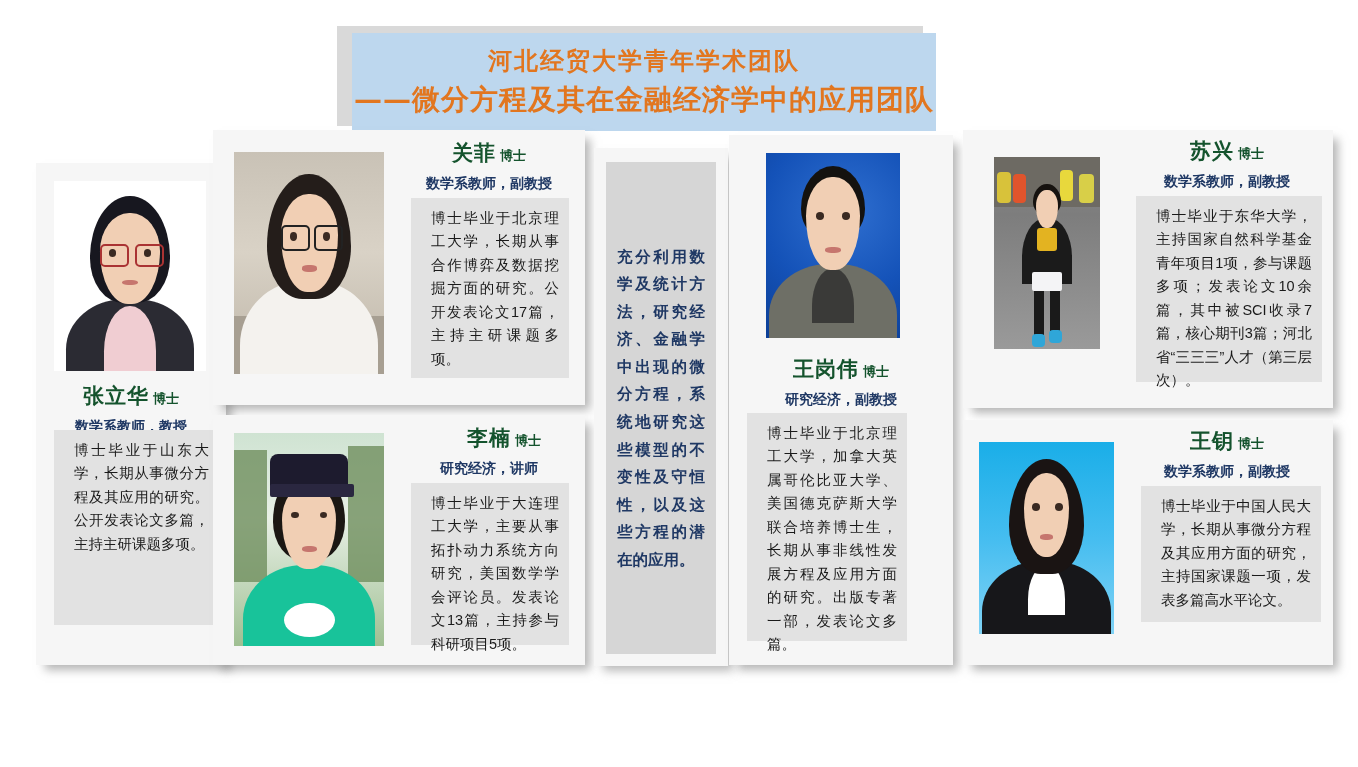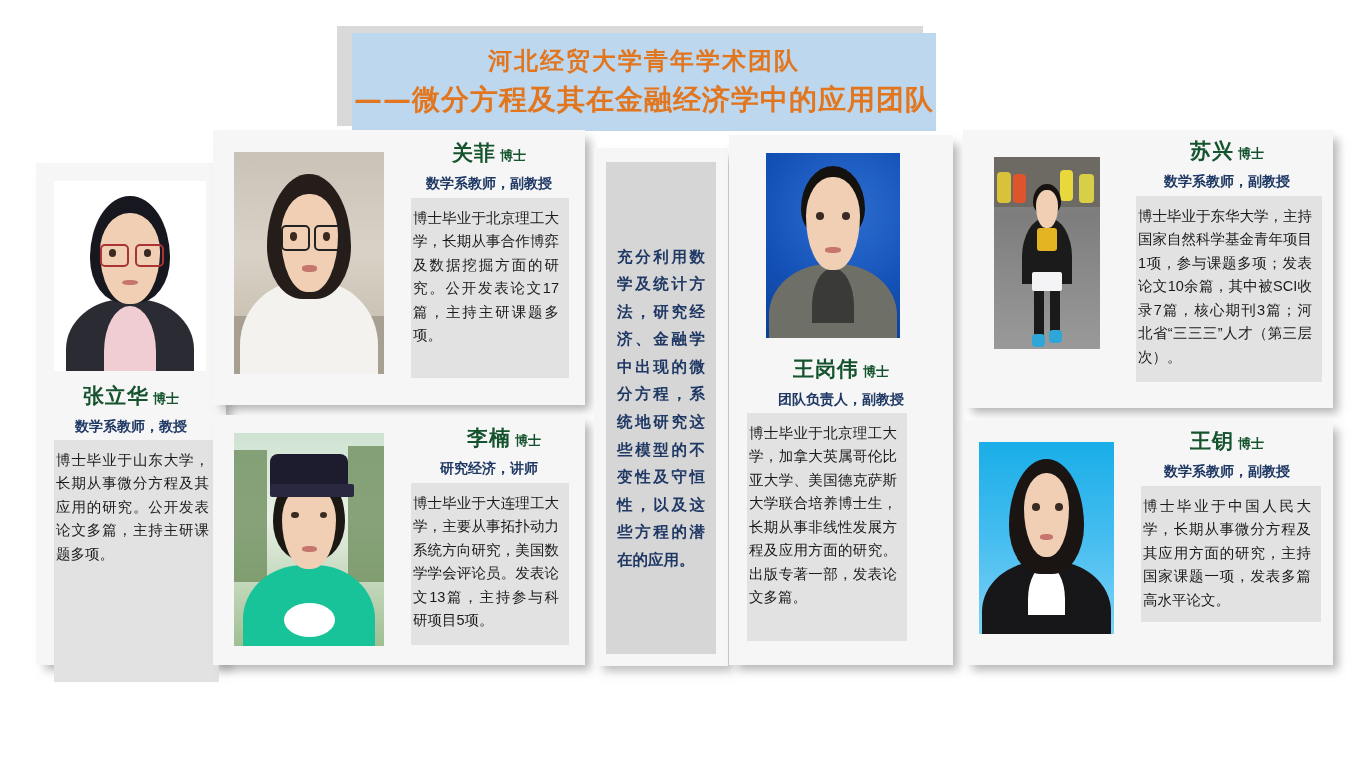--- a/index.html
+++ b/index.html
@@ -45,21 +45,21 @@
     margin-top:5px;
     white-space:nowrap;
   }
 
   
   .bio{
     background:#e2e2e2;
     color:#1a1a1a;
     font-size:14.5px;
     line-height:1.62;
-    padding:9px 10px 9px 2px;
+    padding:9px 10px 9px 20px;
     box-sizing:border-box;
     text-align:justify;
   }
 
   
   .banner-shadow{
     position:absolute;
     left:337px;top:26px;width:586px;height:100px;
     background:#d9d9d9;
   }
@@ -97,21 +97,21 @@
     text-align:justify;
     width:88px;
   }
 
   
   
   #card-zhang{left:36px;top:163px;width:190px;height:502px;}
   #card-zhang .photo-frame{position:absolute;left:18px;top:18px;width:152px;height:190px;}
   #card-zhang .name-line{position:absolute;left:0;top:222px;width:190px;}
   #card-zhang .role-line{position:absolute;left:0;top:250px;width:190px;}
-  #card-zhang .bio{position:absolute;left:18px;top:277px;width:165px;height:242px;}
+  #card-zhang .bio{position:absolute;left:18px;top:267px;width:165px;height:195px;}
 
   
   #card-guan{left:213px;top:130px;width:372px;height:275px;}
   #card-guan .photo-frame{position:absolute;left:21px;top:22px;width:150px;height:222px;}
   #card-guan .name-line{position:absolute;left:188px;top:12px;width:176px;}
   #card-guan .role-line{position:absolute;left:188px;top:40px;width:176px;}
   #card-guan .bio{position:absolute;left:198px;top:68px;width:158px;height:180px;}
 
   
   #card-li{left:213px;top:415px;width:372px;height:250px;}
@@ -246,21 +246,21 @@
         <div class="hair" style="left:26%;top:7%;width:48%;height:40%;background:#14120f"></div>
         <div class="face" style="left:30%;top:13%;width:40%;height:50%"></div>
         <div class="eye" style="left:37%;top:32%;width:6%;height:4%"></div>
         <div class="eye" style="left:57%;top:32%;width:6%;height:4%"></div>
         <div class="mouth" style="left:44%;top:51%;width:12%;height:3%"></div>
       </div>
     </div>
     <div class="name-line">
       <span class="nm">王岗伟</span><span class="deg">博士</span>
     </div>
-    <div class="role-line">团队负责人，副教授</div>
+    <div class="role-line">研究经济，副教授</div>
     <div class="bio">博士毕业于北京理工大学，加拿大英属哥伦比亚大学、美国德克萨斯大学联合培养博士生，长期从事非线性发展方程及应用方面的研究。出版专著一部，发表论文多篇。</div>
   </div>
 
   <div class="card" id="card-suxing">
     <div class="photo-frame">
       <div class="pp">
         <div class="bg" style="background:linear-gradient(#8a8a8a 0%,#7d7d7d 30%,#9a9a9a 100%)"></div>
         <div class="bg" style="left:0;top:0;width:100%;height:26%;background:#6d6a63"></div>
         <div class="bg" style="left:3%;top:8%;width:13%;height:16%;background:#d8c23a;border-radius:4px"></div>
         <div class="bg" style="left:18%;top:9%;width:12%;height:15%;background:#e0542c;border-radius:4px"></div>

